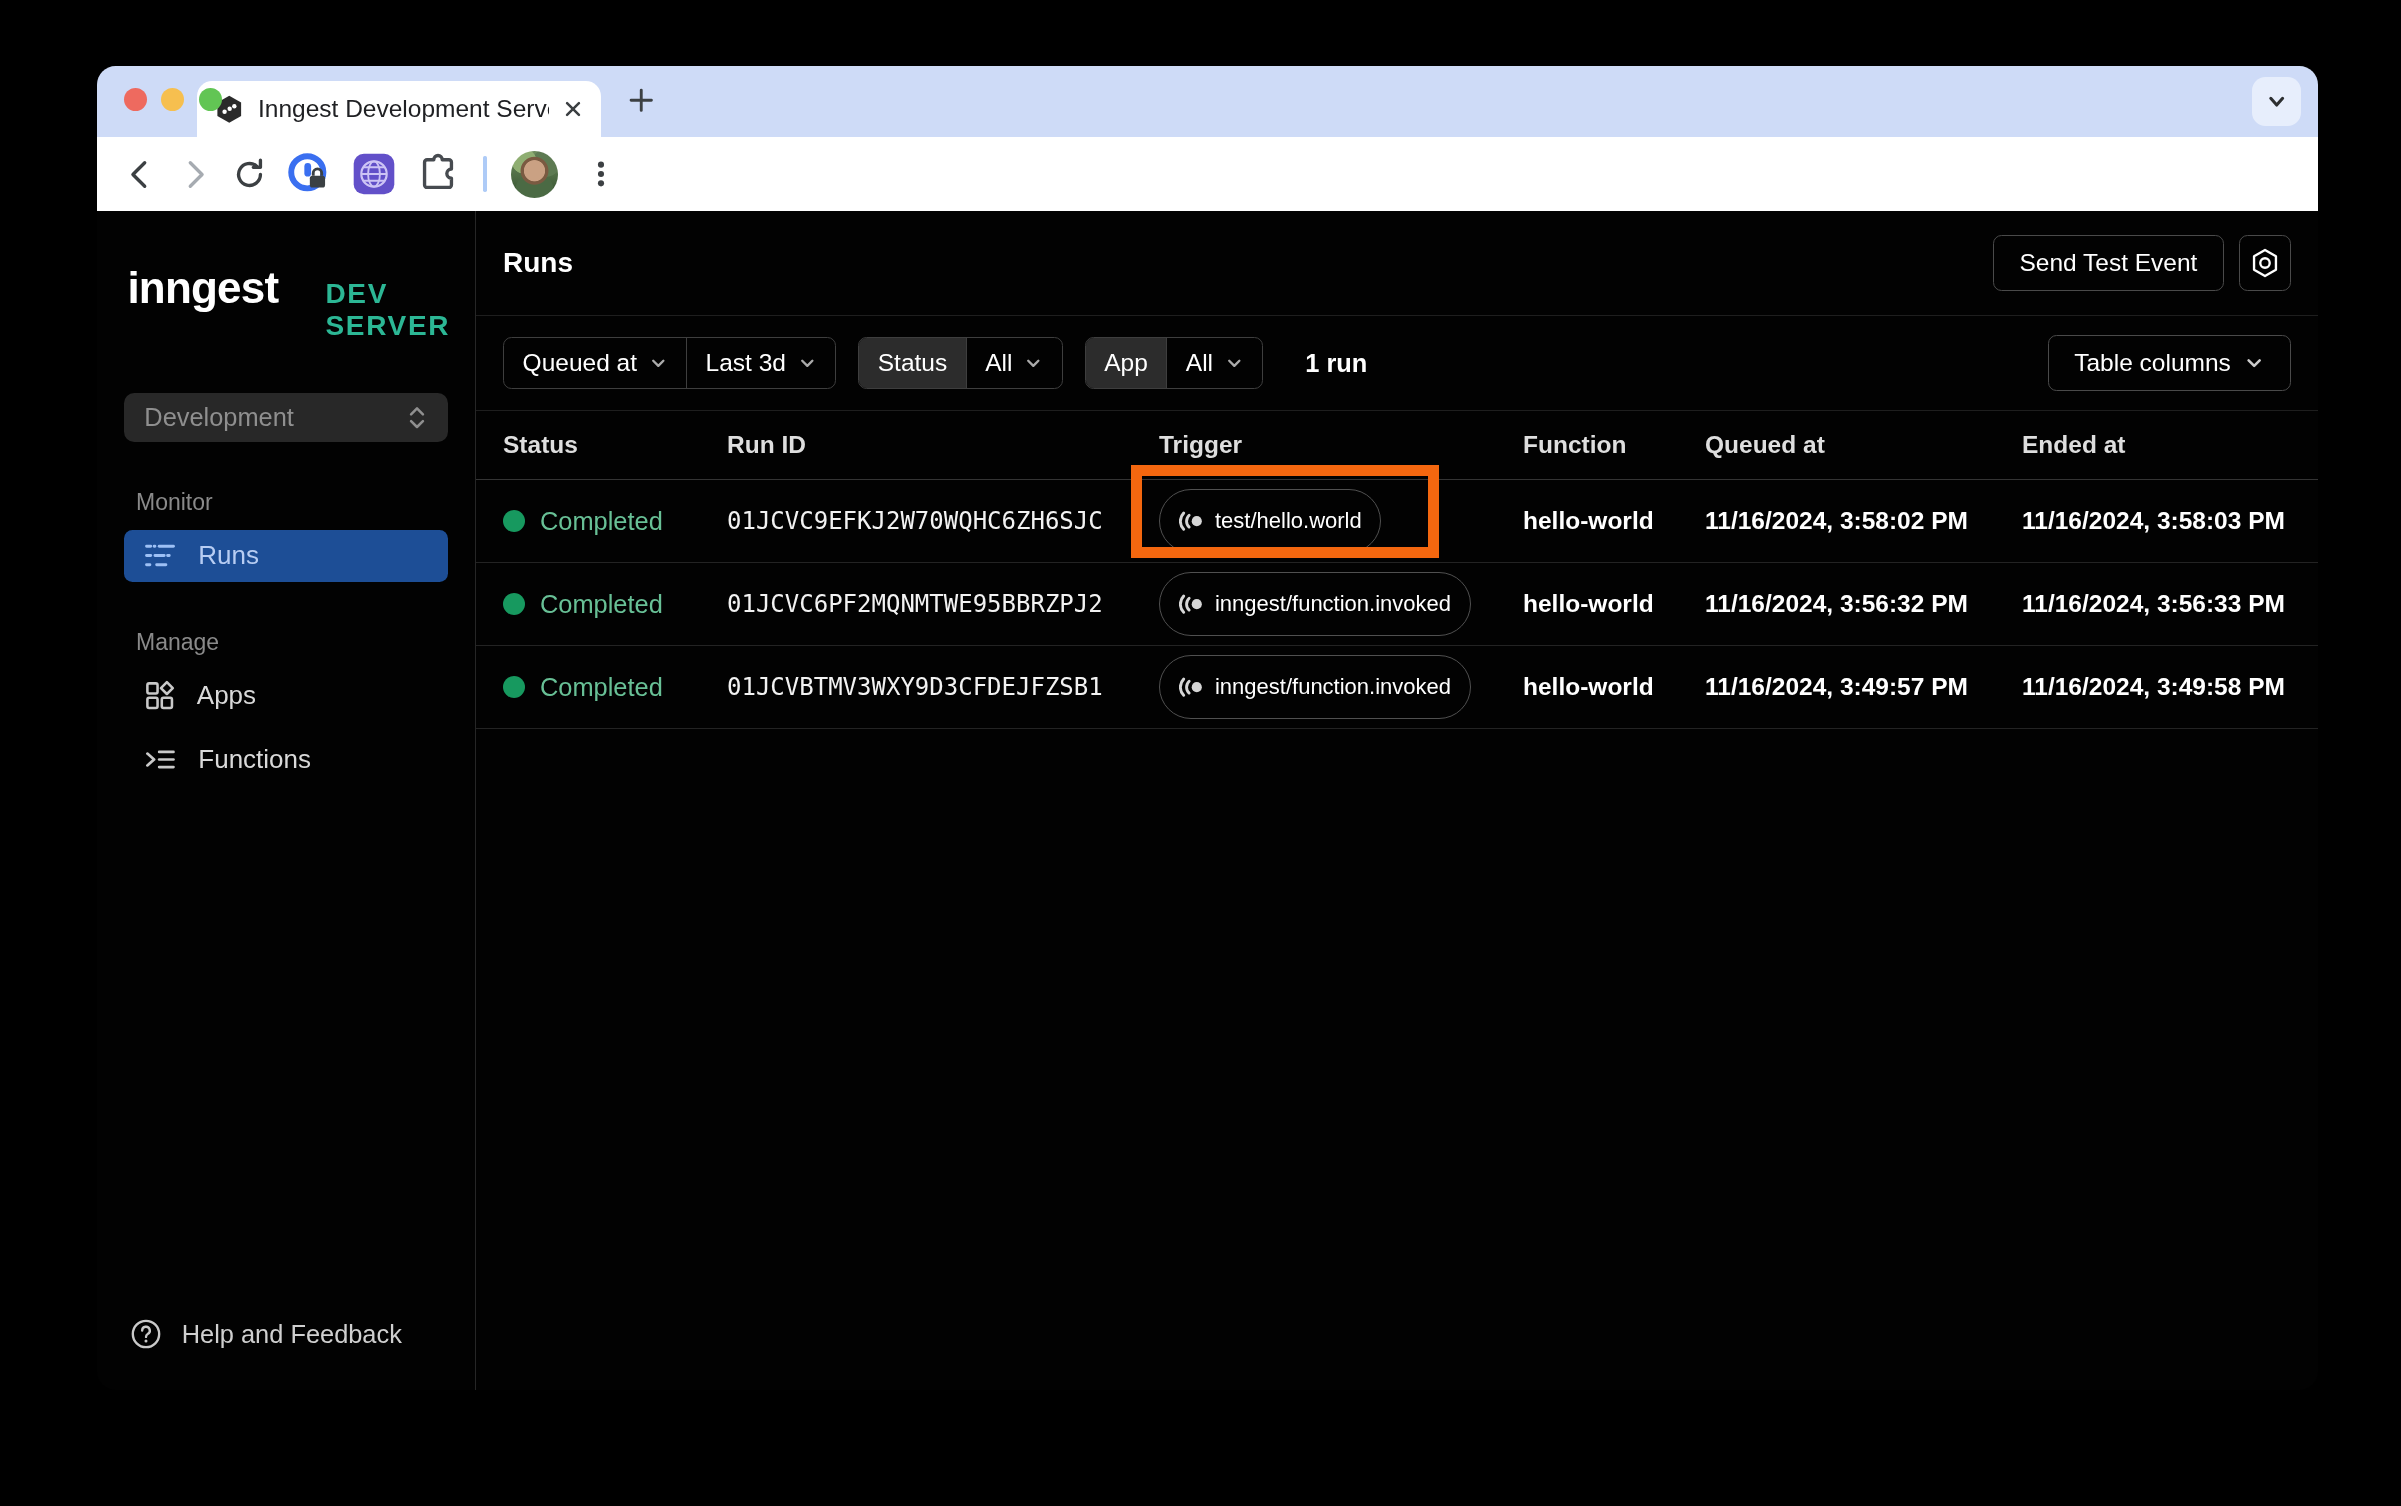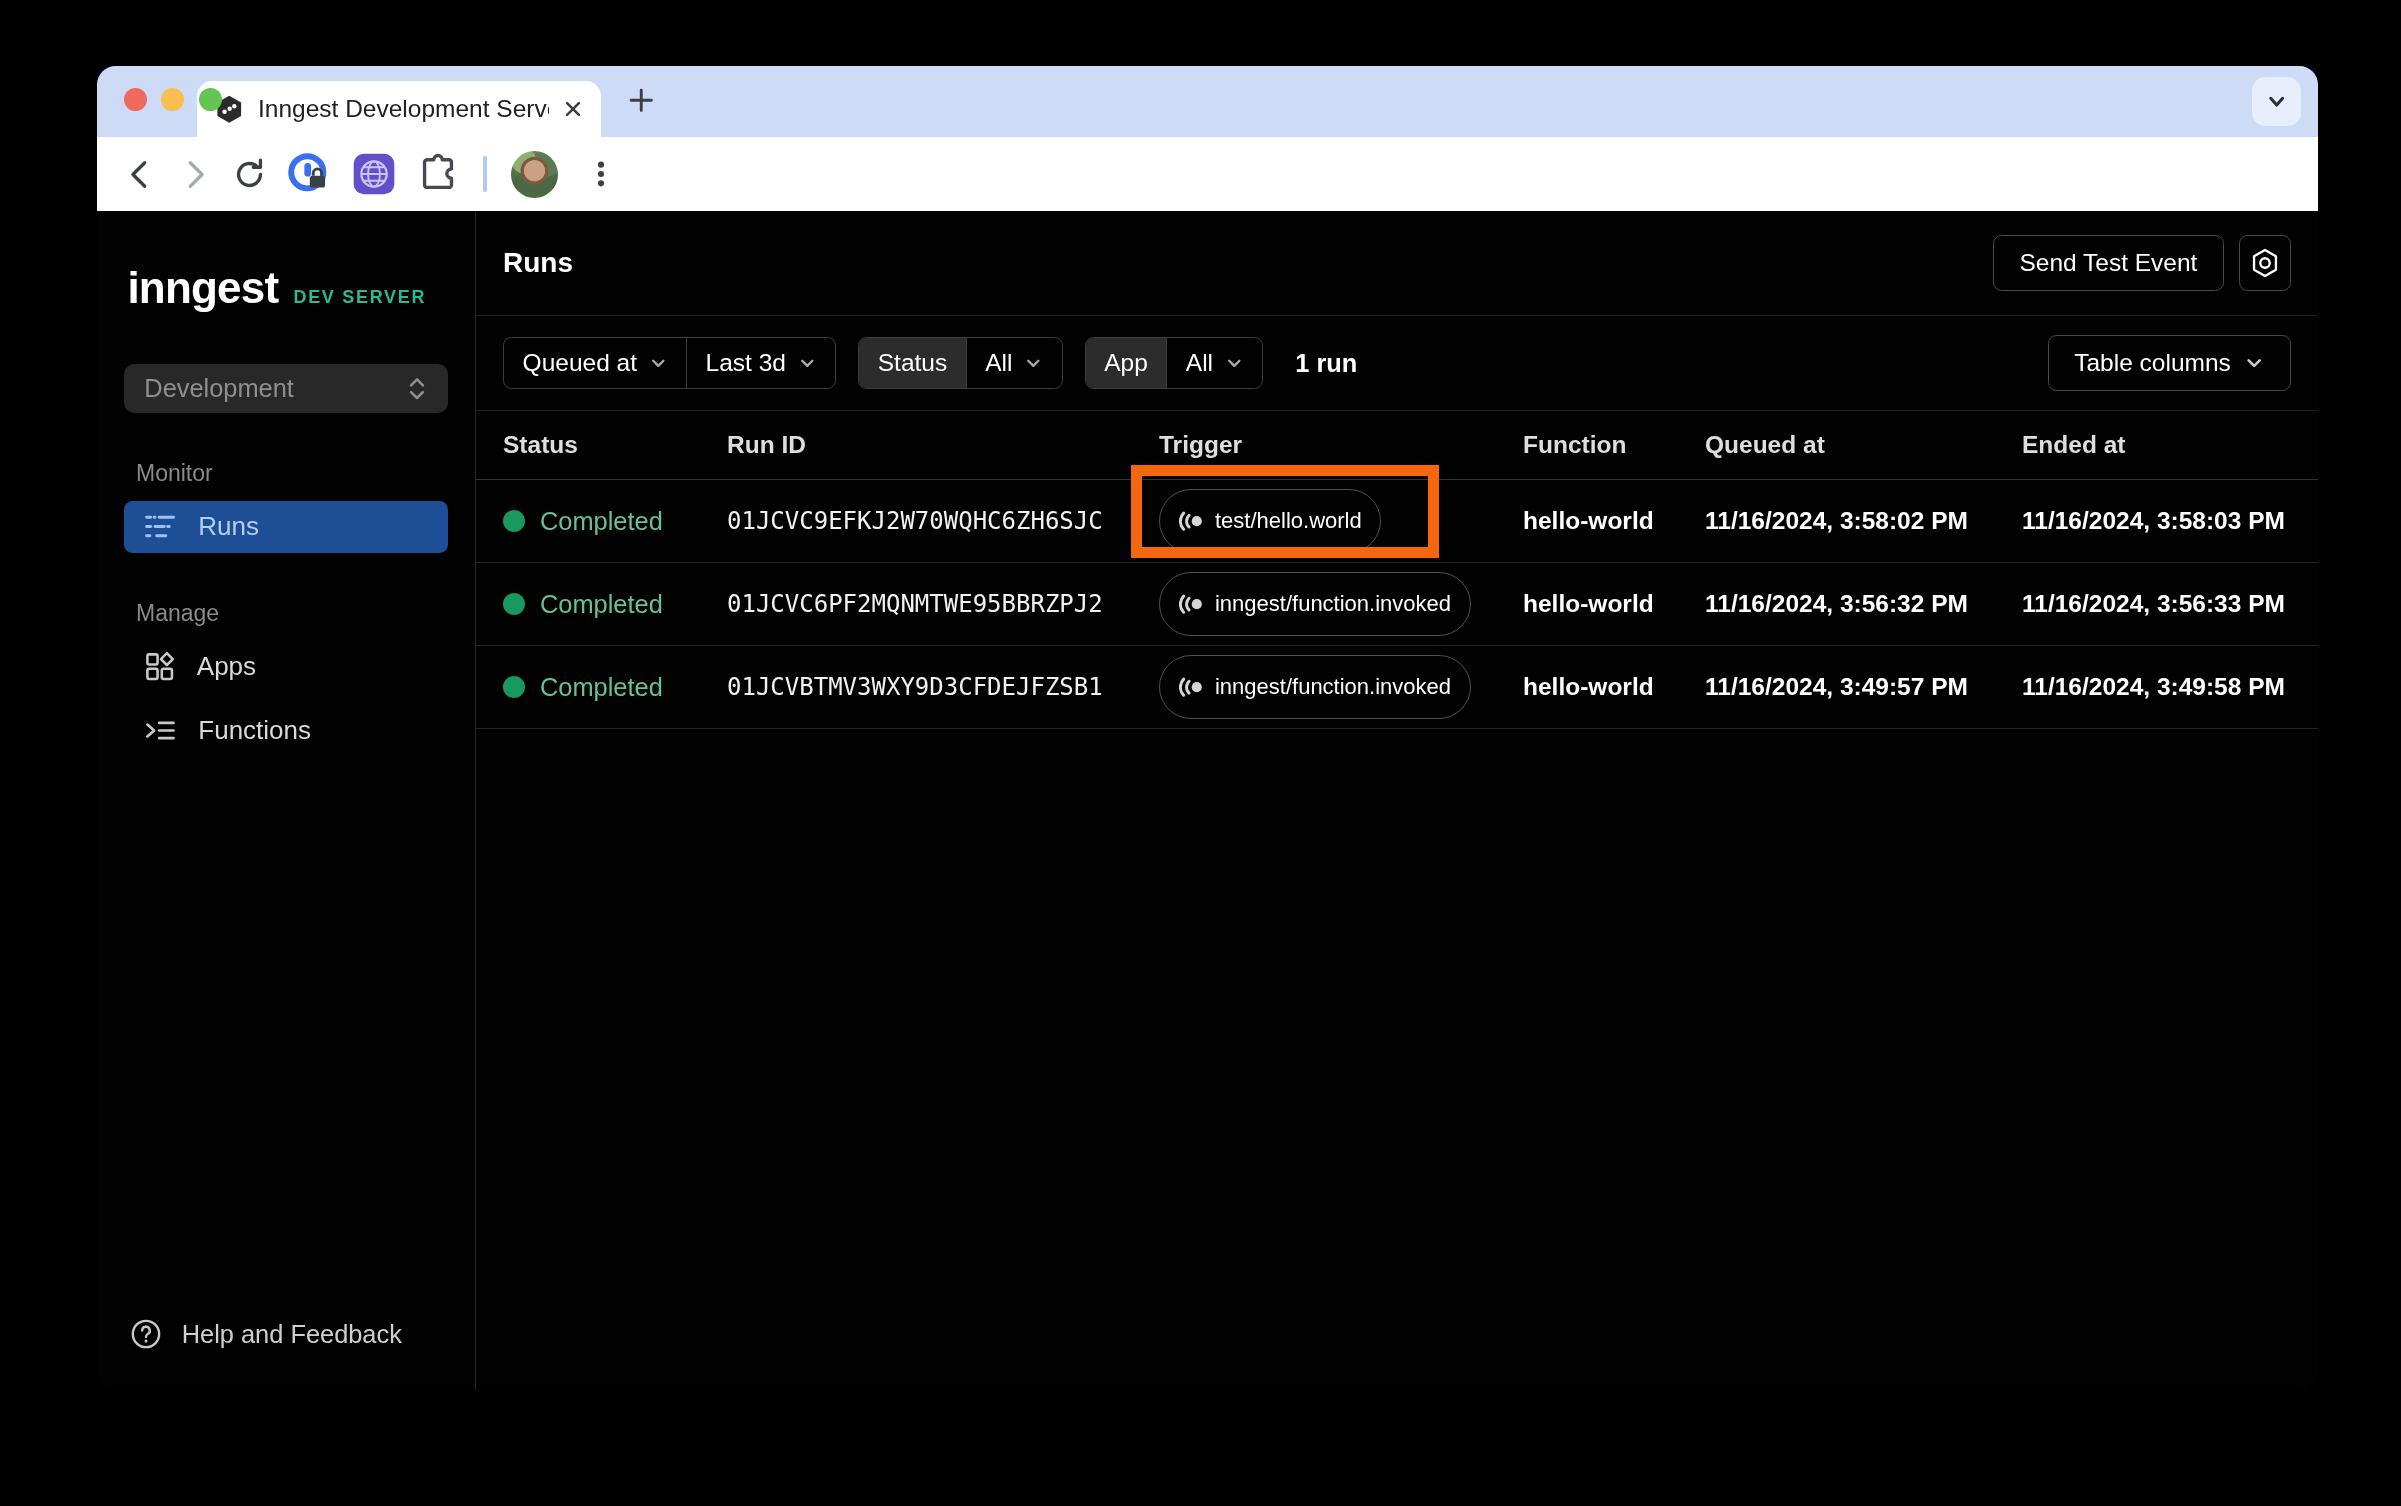--- a/index.html
+++ b/index.html
@@ -38,21 +38,21 @@
       radial-gradient(circle at 50% 85%, #4b6a44 0 18.6px, transparent 19.5px),
       linear-gradient(180deg,#6f8d5e,#33502f); }
 
   
   .content { flex:1; display:flex; min-height:0; background:#020202; }
 
   .sidebar { width:379px; flex:none; border-right:0.8px solid #262626; display:flex; flex-direction:column;
     padding:52px 27px 39px; }
   .logo-row { display:flex; align-items:baseline; gap:15.2px; padding-left:3.4px; }
   .logo { font-size:44px; font-weight:800; letter-spacing:-0.8px; color:#fff; }
-  .logo-badge { font-size:18px; font-weight:600; letter-spacing:1.7px; color:#2cb795; }
+  .logo-badge { font-size:28px; font-weight:600; letter-spacing:1.7px; color:#2cb795;margin-left:32px; }
   .env-select { margin-top:51px; height:49px; background:#282828; border-radius:10.2px; display:flex;
     align-items:center; justify-content:space-between; padding:0 20.3px; color:#8f8f8f; font-size:25.4px; }
   .section-label { margin:47px 0 1.7px 12px; font-size:23px; color:#8a8a8a; }
   .nav-item { margin-top:12px; height:52px; border-radius:8.5px; display:flex; align-items:center; gap:22px;
     padding:0 20.3px; font-size:26px; color:#d9d9d9; cursor:pointer; }
   .nav-item.active { background:#1d4e96; color:#b7cdf3; }
   .nav-item.spaced { margin-top:24px; }
   .side-spacer { flex:1; }
   .help-row { display:flex; align-items:center; gap:18.6px; color:#cfcfcf; font-size:25.4px; padding-left:5.1px;margin-top:16px; }
 
@@ -66,21 +66,21 @@
     font-family:inherit; cursor:pointer; }
   .icon-btn { width:52px; padding:0; justify-content:center; margin-left:15.2px; }
 
   .filterbar { height:95px; flex:none; display:flex; align-items:center; gap:22px; padding:0 27px;
     border-bottom:0.8px solid #1e1e1e; }
   .seg-group { display:flex; align-items:stretch; height:52px; border:0.8px solid #3e3e3e; border-radius:8.5px;
     overflow:hidden; }
   .seg { display:flex; align-items:center; gap:12px; padding:0 18.6px; font-size:24.5px; color:#fff; cursor:pointer; }
   .seg-div { width:0.8px; background:#3e3e3e; }
   .seg-fill { background:#2c2c2c; }
-  .run-count { font-size:25.4px; font-weight:700; color:#fff; margin-left:10px; }
+  .run-count { font-size:25.4px; font-weight:700; color:#fff; margin-left:20px; }
 
   .thead { flex:none; display:grid; grid-template-columns:224px 432px 364px 182px 317px 1fr;
     padding:0 27px; height:69px; align-items:center; border-bottom:0.8px solid #343434;
     font-size:24.5px; font-weight:700; color:#dedede; }
   .trow { display:grid; grid-template-columns:224px 432px 364px 182px 317px 1fr; padding:0 27px; height:83px;
     align-items:center; border-bottom:0.8px solid #232323; font-size:24.5px; color:#fff; cursor:pointer; }
   .status-cell { display:flex; align-items:center; gap:15px; color:#68c096; font-size:25.4px; }
   .dot { width:22px; height:22px; border-radius:50%; background:#17995f; flex:none; }
   .runid { font-family:"DejaVu Sans Mono", monospace; font-size:24px; color:#f2f2f2; }
   .trigger-cell { position:relative; }

